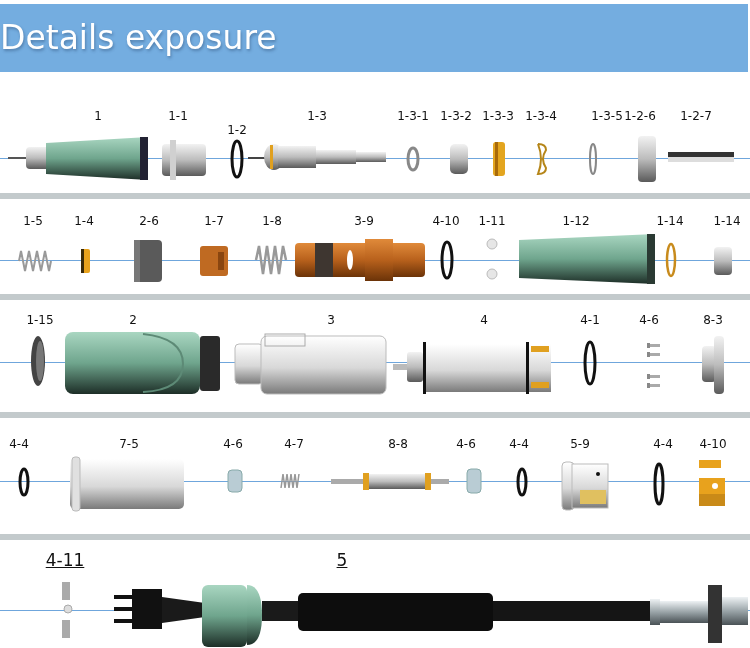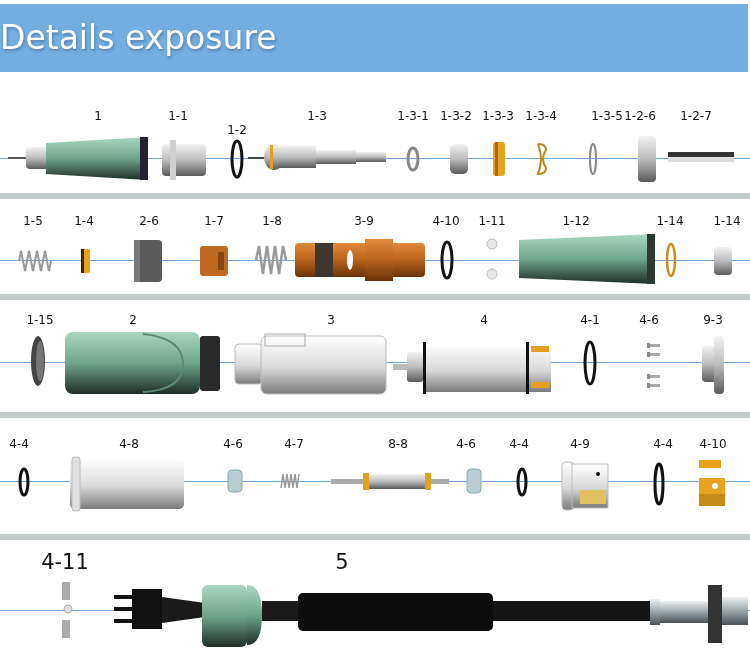--- a/index.html
+++ b/index.html
@@ -3,21 +3,21 @@
 <meta charset="utf-8">
 <style>
   html, body { margin: 0; padding: 0; background: #ffffff; }
   body { width: 750px; height: 648px; position: relative; overflow: hidden; font-family: "DejaVu Sans", sans-serif; }
   .header { position: absolute; left: 0; top: 4px; width: 748px; height: 68px; background: #74ade0; }
   .header-title { position: absolute; left: 0; right: 0; top: 14px; text-align: left; color: #ffffff; font-size: 33px; font-family: "DejaVu Sans", sans-serif; letter-spacing: 0px; text-shadow: 1px 2px 3px rgba(40,70,110,0.45); }
   .divider { position: absolute; left: 0; width: 750px; height: 6px; background: #c3cacc; }
   .row { position: absolute; left: 0; width: 750px; }
   .axis { position: absolute; left: 0; width: 750px; height: 0; border-top: 1.5px solid #6fa6dc; }
   .label { position: absolute; font-size: 12px; color: #111; transform: translateX(-50%); white-space: nowrap; }
-  .label.big { font-size: 21px; }
+  .label.big { font-size: 17px; text-decoration: underline; }
   .part { position: absolute; }
   svg.part { overflow: visible; }
 </style>
 </head>
 <body>
 
 <div class="header">
   <div class="header-title">Details exposure</div>
 </div>
 
@@ -173,21 +173,21 @@
 </div>
 
 <div class="row" style="top:0">
   <div class="axis" style="top:362px"></div>
   <span class="label" style="left:40px;top:313px">1-15</span>
   <span class="label" style="left:133px;top:313px">2</span>
   <span class="label" style="left:331px;top:313px">3</span>
   <span class="label" style="left:484px;top:313px">4</span>
   <span class="label" style="left:590px;top:313px">4-1</span>
   <span class="label" style="left:649px;top:313px">4-6</span>
-  <span class="label" style="left:713px;top:313px">9-3</span>
+  <span class="label" style="left:713px;top:313px">8-3</span>
 
   <svg class="part" style="left:28px;top:333px" width="20" height="56">
     <ellipse cx="10" cy="28" rx="7" ry="25" fill="#444"></ellipse>
     <ellipse cx="12" cy="28" rx="4" ry="20" fill="#777"></ellipse>
   </svg>
   <svg class="part" style="left:63px;top:330px" width="160" height="66">
     <rect x="2" y="2" width="135" height="62" rx="8" fill="url(#gshell)"></rect>
     <path d="M80 4 Q120 8 120 34 Q120 60 80 62" fill="none" stroke="#5d8a76" stroke-width="2"></path>
     <rect x="137" y="6" width="20" height="55" rx="3" fill="#2a2a2a"></rect>
   </svg>
@@ -228,27 +228,27 @@
   </svg>
   <svg class="part" style="left:700px;top:334px" width="30" height="62">
     <rect x="2" y="12" width="14" height="36" rx="4" fill="url(#gsilver)"></rect>
     <rect x="14" y="2" width="10" height="58" rx="4" fill="url(#gsilver)"></rect>
   </svg>
 </div>
 
 <div class="row" style="top:0">
   <div class="axis" style="top:481px"></div>
   <span class="label" style="left:19px;top:437px">4-4</span>
-  <span class="label" style="left:129px;top:437px">4-8</span>
+  <span class="label" style="left:129px;top:437px">7-5</span>
   <span class="label" style="left:233px;top:437px">4-6</span>
   <span class="label" style="left:294px;top:437px">4-7</span>
   <span class="label" style="left:398px;top:437px">8-8</span>
   <span class="label" style="left:466px;top:437px">4-6</span>
   <span class="label" style="left:519px;top:437px">4-4</span>
-  <span class="label" style="left:580px;top:437px">4-9</span>
+  <span class="label" style="left:580px;top:437px">5-9</span>
   <span class="label" style="left:663px;top:437px">4-4</span>
   <span class="label" style="left:713px;top:437px">4-10</span>
 
   <svg class="part" style="left:17px;top:465px" width="14" height="34">
     <ellipse cx="7" cy="17" rx="4" ry="13" fill="none" stroke="#111" stroke-width="3"></ellipse>
   </svg>
   <svg class="part" style="left:68px;top:455px" width="120" height="58">
     <rect x="2" y="4" width="114" height="50" rx="5" fill="url(#gwhite)"></rect>
     <rect x="4" y="2" width="8" height="54" rx="3" fill="#e0e0e0" stroke="#bbb"></rect>
   </svg>

